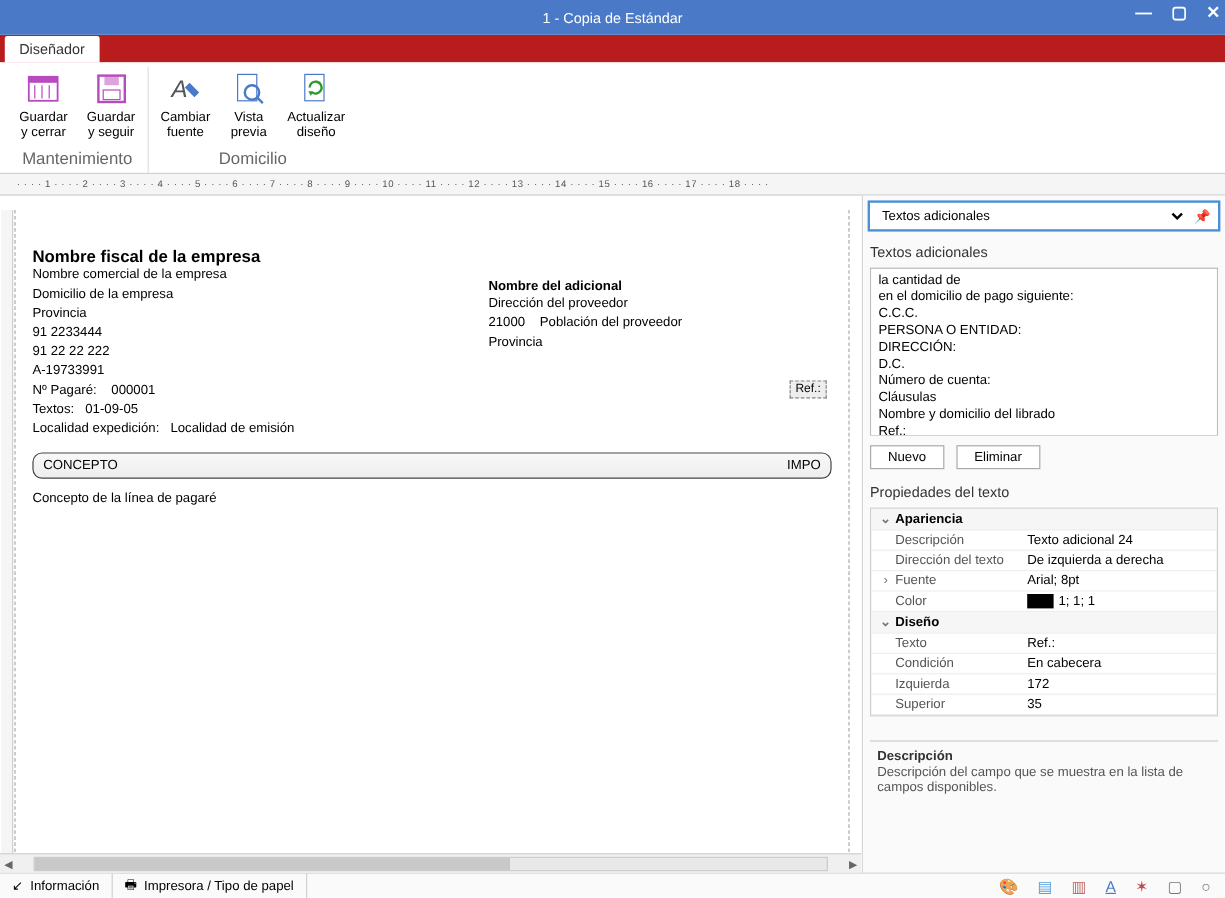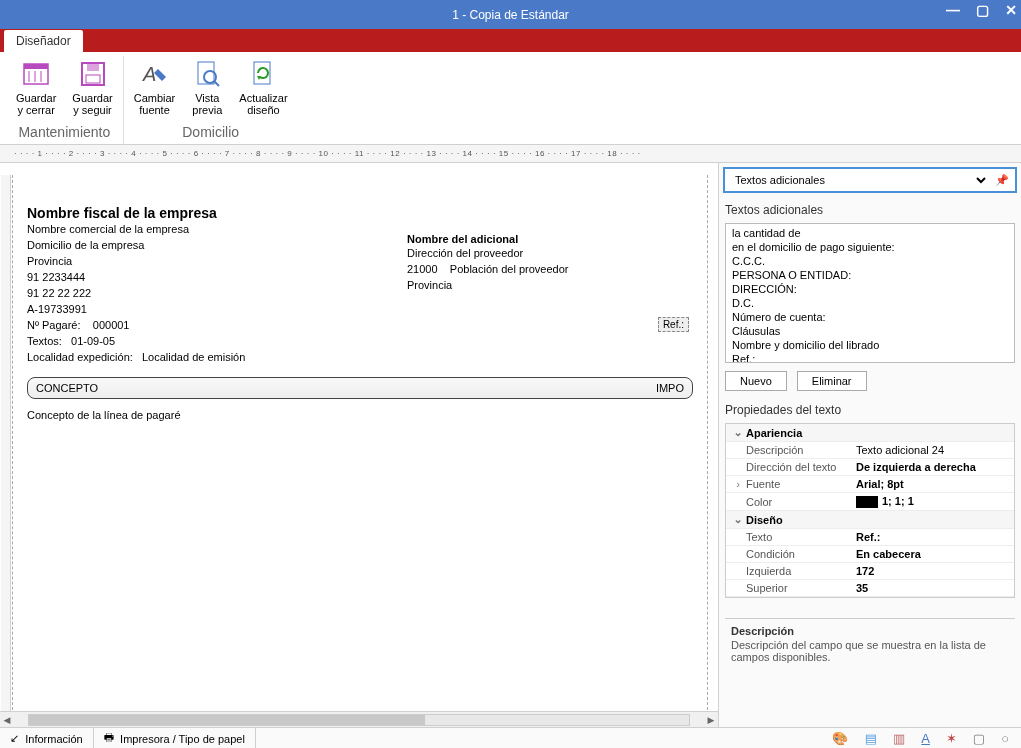--- a/index.html
+++ b/index.html
@@ -57,21 +57,21 @@
 .list-box { border: 1px solid #bbb; background: #fff; height: 140px; overflow-y: scroll; font-size: 11px; padding: 2px; }
 .list-box div { padding: 1px 4px; cursor: pointer; }
 .btn-row { display: flex; gap: 10px; margin-top: 8px; margin-bottom: 6px; }
 .btn-row button { font-size: 11px; padding: 3px 14px; background: #fff; border: 1px solid #aaa; cursor: pointer; }
 
 .prop-grid { border: 1px solid #ccc; background: #fff; font-size: 11px; margin-top: 6px; }
 .prop-row { display: flex; border-bottom: 1px solid #eee; padding: 2px 4px; align-items: center; }
 .prop-row.group { font-weight: bold; background: #f6f6f6; }
 .prop-row .exp { width: 16px; color: #777; text-align: center; }
 .prop-row .k { width: 110px; color: #555; }
-.prop-row .v { flex: 1; font-weight: bold; }
+.prop-row .v { flex: 1; font-weight: normal; }
 .prop-row .v.norm { font-weight: normal; }
 .swatch { display: inline-block; width: 22px; height: 12px; background: #000; vertical-align: middle; margin-right: 4px; }
 
 .desc-box { margin-top: 20px; border-top: 1px solid #ccc; padding: 6px; font-size: 11px; color: #555; }
 .desc-box b { color: #333; display: block; margin-bottom: 2px; font-size: 11px; }
 
 .statusbar { height: 22px; border-top: 1px solid #d0d0d0; display: flex; align-items: center; font-size: 11px; background: #fafafa; }
 .status-btn { border-right: 1px solid #d0d0d0; padding: 0 10px; display: flex; align-items: center; gap: 6px; height: 100%; cursor: pointer; }
 .status-icons { margin-left: auto; display: flex; gap: 16px; padding-right: 12px; color: #777; }
 .status-icons span { font-size: 13px; cursor: pointer; }

